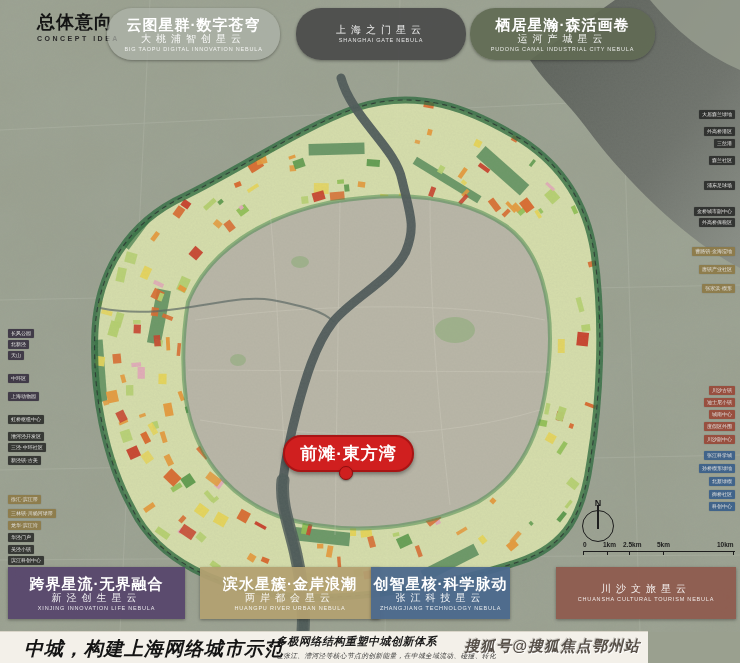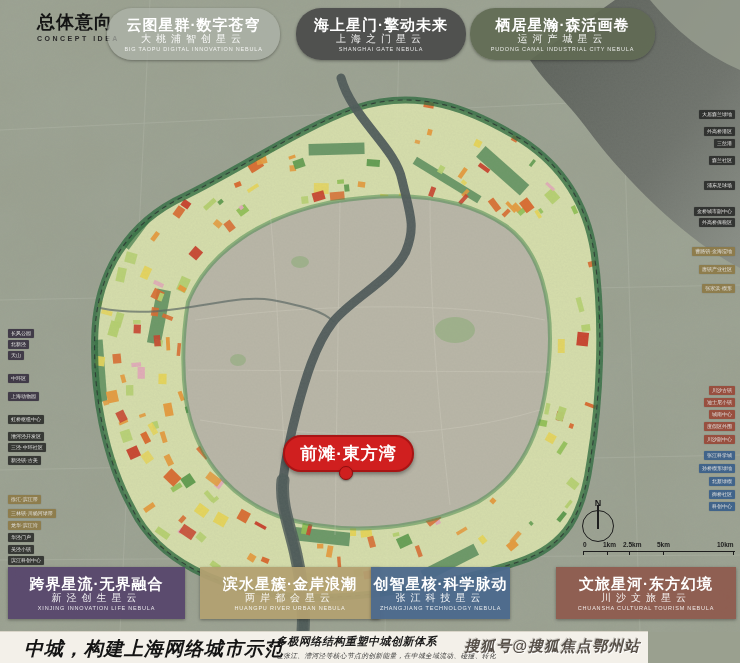--- a/index.html
+++ b/index.html
@@ -401,21 +401,20 @@
     <div class="c1">总体意向</div>
     <div class="c2">CONCEPT IDEA</div>
   </div>
 
   <div class="neb row-top" style="left: 107px; width: 173px; background: rgba(175, 180, 170, 0.72);">
     <div class="t1">云图星群·数字苍穹</div>
     <div class="t2">大桃浦智创星云</div>
     <div class="t3">BIG TAOPU DIGITAL INNOVATION NEBULA</div>
   </div>
   <div class="neb row-top" style="left: 296px; width: 170px; background: rgba(74, 74, 74, 0.92);">
-    <div class="t1">海上星门·擎动未来</div>
     <div class="t2">上海之门星云</div>
     <div class="t3">SHANGHAI GATE NEBULA</div>
   </div>
   <div class="neb row-top" style="left: 470px; width: 185px; background: rgba(97, 106, 84, 0.92);">
     <div class="t1">栖居星瀚·森活画卷</div>
     <div class="t2">运河产城星云</div>
     <div class="t3">PUDONG CANAL INDUSTRIAL CITY NEBULA</div>
   </div>
 
   <div class="neb row-bot" style="left: 8px; width: 177px; background: rgba(87, 69, 107, 0.94);">
@@ -427,21 +426,20 @@
     <div class="t1">滨水星簇·金岸浪潮</div>
     <div class="t2">两岸都会星云</div>
     <div class="t3">HUANGPU RIVER URBAN NEBULA</div>
   </div>
   <div class="neb row-bot" style="left: 371px; width: 139px; background: rgba(74, 104, 140, 0.94);">
     <div class="t1">创智星核·科学脉动</div>
     <div class="t2">张江科技星云</div>
     <div class="t3">ZHANGJIANG TECHNOLOGY NEBULA</div>
   </div>
   <div class="neb row-bot" style="left: 556px; width: 180px; background: rgba(142, 90, 78, 0.94);">
-    <div class="t1">文旅星河·东方幻境</div>
     <div class="t2">川沙文旅星云</div>
     <div class="t3">CHUANSHA CULTURAL TOURISM NEBULA</div>
   </div>
 
   <div id="marker">前滩·東方湾</div>
   <div id="marker-dot"></div>
 
   <div id="compass">
     <div class="n">N</div>
     <div class="circ">

